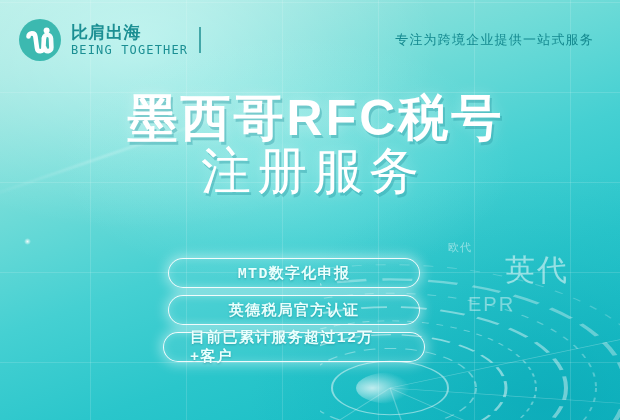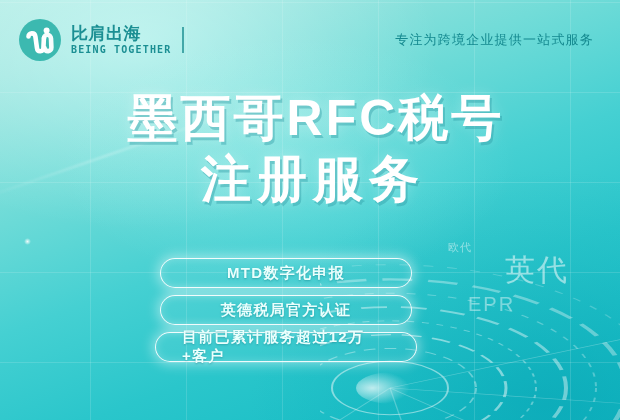--- a/index.html
+++ b/index.html
@@ -110,22 +110,22 @@
   .logo-mark { width: 44px; height: 44px; display:block; flex: 0 0 auto; }
   .brand-texts { display: flex; align-items: center; gap: 9px; }
   .brand-cn-block { display: flex; flex-direction: column; line-height: 1; }
   .brand-cn {
     font-size: 17px;
     font-weight: 700;
     color: #1b8f93;
     letter-spacing: .5px;
   }
   .brand-en {
-    font-size: 10px;
-    font-weight: 700;
+    font-size: 12px;
+    font-weight: 400;
     color: #1b8f93;
     letter-spacing: 1.15px;
     margin-top: 3px;
     font-family: "DejaVu Sans Mono", "Liberation Mono", monospace;
   }
   .brand-divider {
     width: 1.5px;
     height: 26px;
     background: #2f9a9c;
     opacity: .85;
@@ -183,41 +183,42 @@
     color: #ffffff;
     letter-spacing: 3px;
     line-height: 1.06;
     text-shadow:
        2px 3px 0 rgba(40,150,160,0.38),
        0 0 14px rgba(255,255,255,0.30);
     padding-left: 12px;
   }
   .title-2 {
     font-size: 50px;
-    font-weight: 700;
+    font-weight: 400;
     color: #ffffff;
     letter-spacing: 6px;
     line-height: 1.06;
-    margin-top: 8px;
+    margin-top: 0;
     text-shadow:
        2px 3px 0 rgba(40,150,160,0.38),
        0 0 14px rgba(255,255,255,0.30);
     padding-left: 6px;
   }
 
   
   .pills {
     position: absolute;
-    left: 4px;
+    left: 12px;
     top: 258px;
     width: 564px;
     display: flex;
     flex-direction: column;
     align-items: center;
     gap: 7px;
+    font-family: Liberation Mono, monospace;
   }
   .pill {
     box-sizing: border-box;
     height: 30px;
     display: flex;
     align-items: center;
     justify-content: center;
     border: 1.6px solid rgba(255,255,255,0.92);
     border-radius: 16px;
     background: rgba(255,255,255,0.07);

